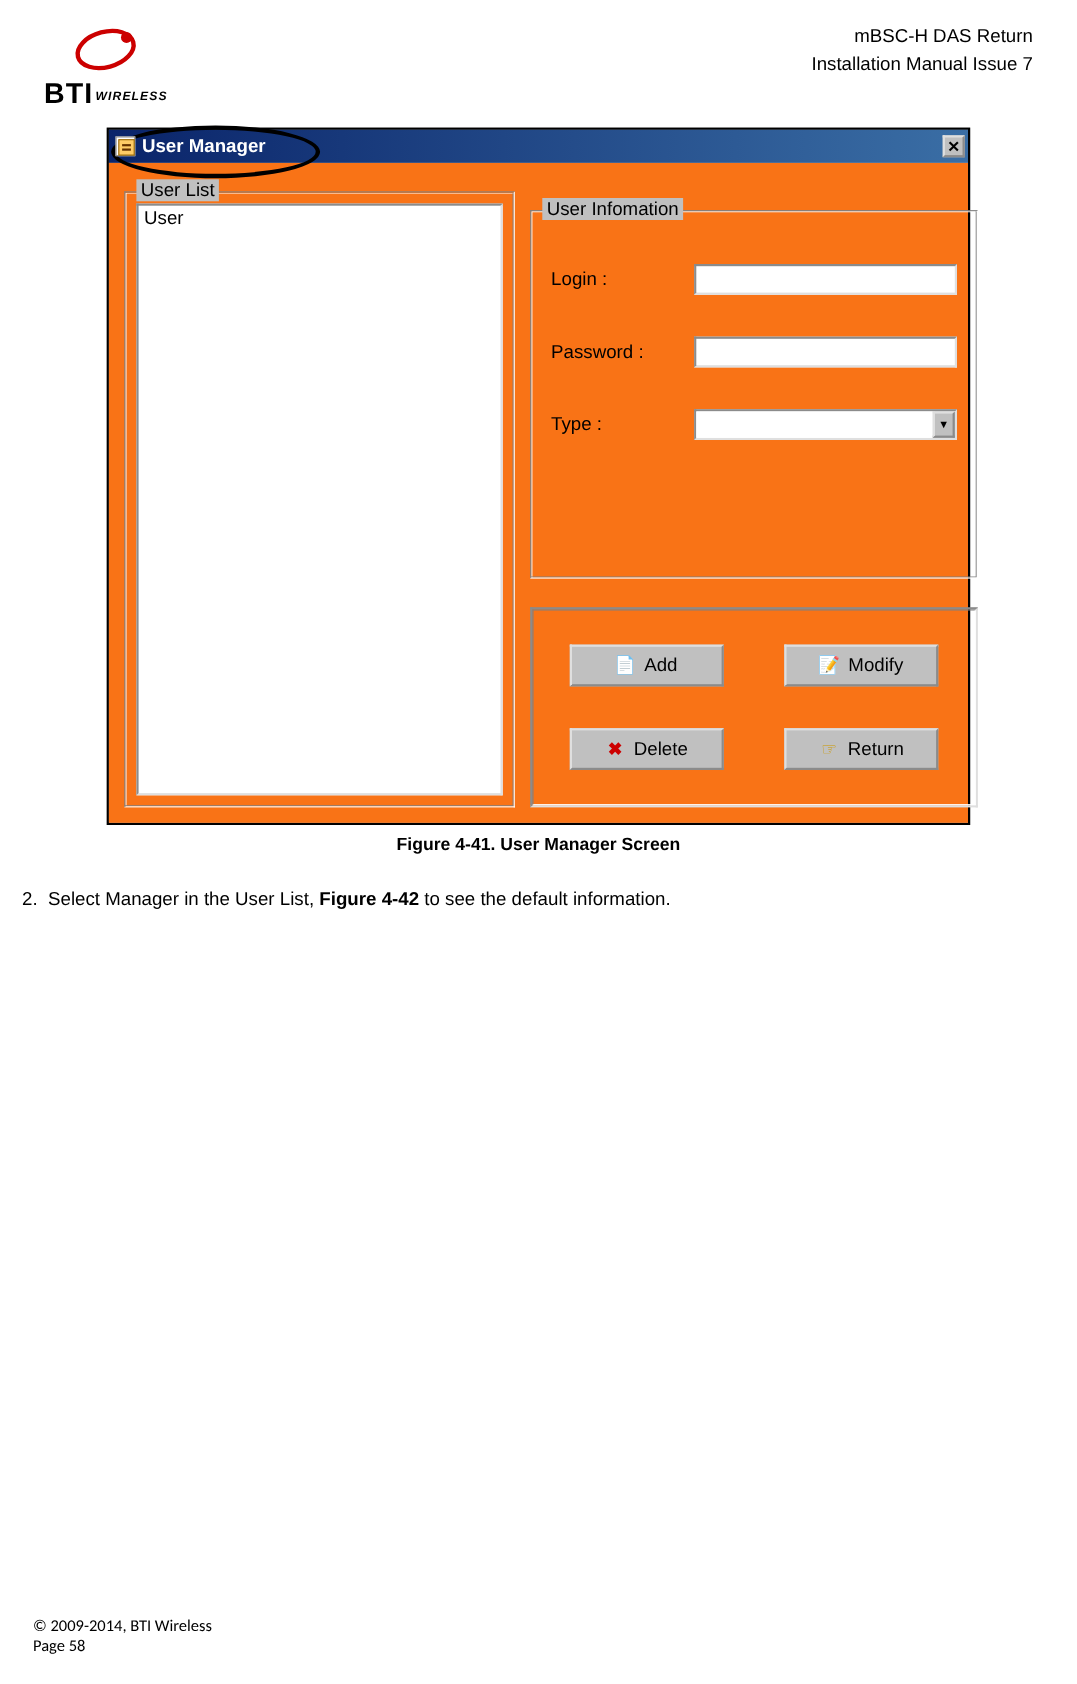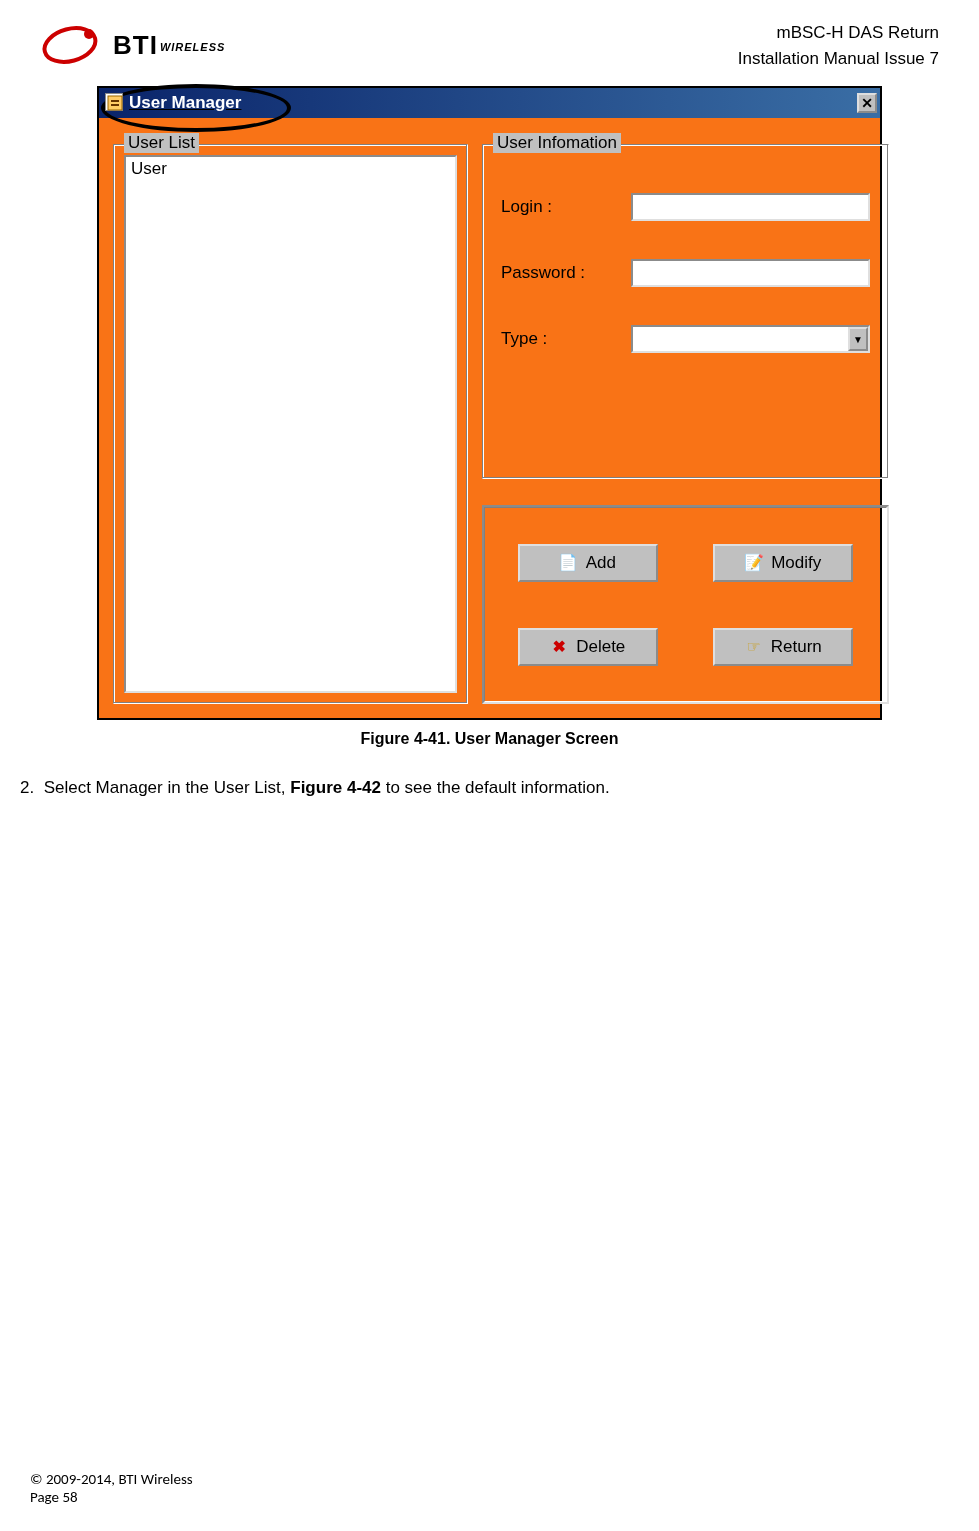--- a/index.html
+++ b/index.html
@@ -13,21 +13,22 @@
     }
     .page-header {
       display: flex;
       justify-content: space-between;
       align-items: flex-start;
       margin-bottom: 15px;
     }
     .logo-area {
       display: flex;
       align-items: center;
-      gap: 13px;
+      gap: 0;
+      flex-direction: column;
     }
     .logo-swoosh {
       width: 60px;
       height: 50px;
       position: relative;
     }
     .logo-text {
       font-size: 26px;
       font-weight: bold;
       color: #000;
@@ -57,25 +58,25 @@
       background: linear-gradient(to right, #0a246a, #3a6ea5);
       height: 30px;
       display: flex;
       align-items: center;
       justify-content: space-between;
       padding: 0 3px;
       position: relative;
     }
     .titlebar-left {
       display: flex;
+      align-items: center;
       gap: 6px;
       padding-left: 3px;
       position: relative;
       z-index: 2;
-      text-decoration: underline;
     }
     .titlebar-icon {
       width: 18px;
       height: 18px;
       background: #fff;
       border: 1px solid #888;
       display: inline-block;
     }
     .titlebar-text {
       color: #fff;
@@ -154,20 +155,21 @@
     }
     .list-item.selected {
       border: 1px dotted #000;
       padding: 0 3px;
     }
     .right-col {
       flex: 1;
       display: flex;
       flex-direction: column;
       gap: 26px;
+      margin-top: 17px;
     }
     .info-fieldset { flex: 0 0 335px; }
     .btn-fieldset { flex: 1; border: 2px inset #dfdfdf; box-shadow:none; }
     .btn-fieldset-inner {
       border: 1px solid #fff;
       border-top-color:#808080;
       border-left-color:#808080;
       width:100%;
       height:100%;
       padding: 30px 20px;

